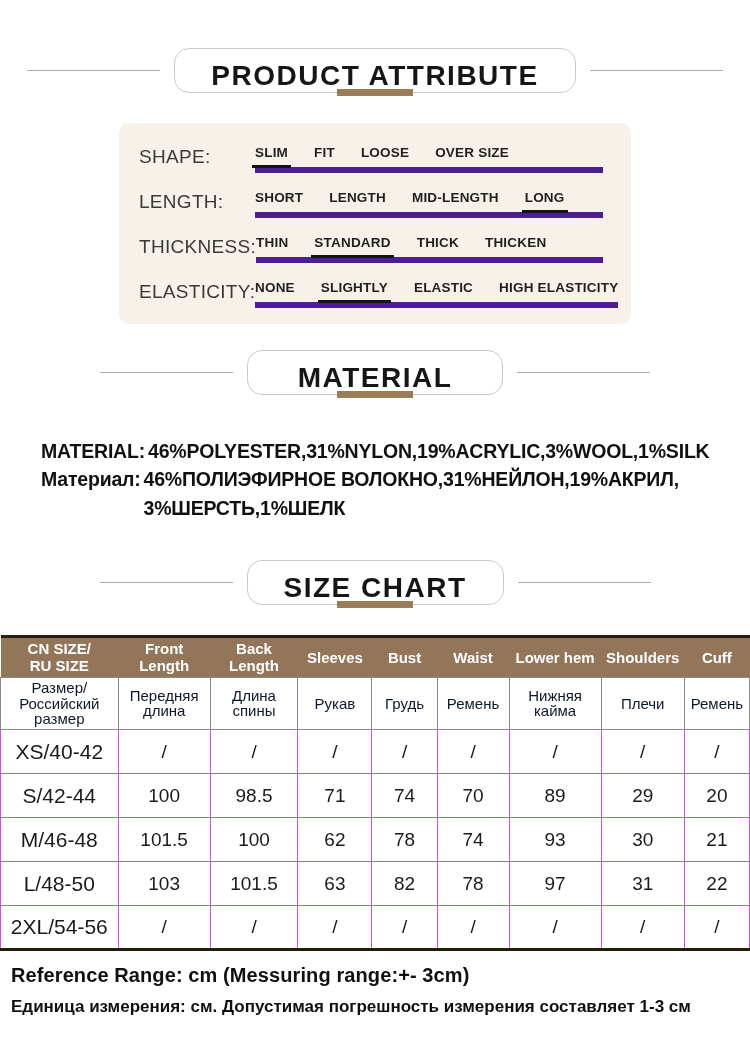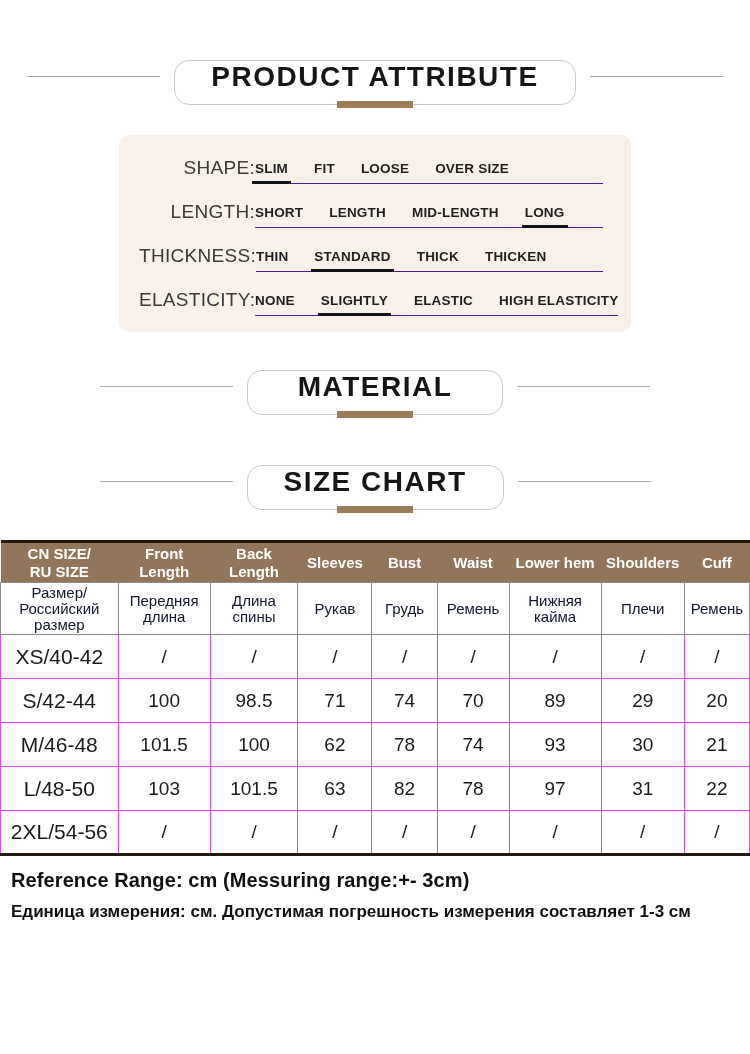--- a/index.html
+++ b/index.html
@@ -6,34 +6,34 @@
   html,body { background:#ffffff; }
   body { font-family:"Liberation Sans", sans-serif; color:#1a1a1a; }
   .page { position:relative; width:750px; height:1054px; margin:0 auto; background:#fff; overflow:hidden; }
 
   
   .section-header { display:flex; align-items:center; justify-content:center; }
   .sh-first { margin-top:48px; }
   .sh-material { margin-top:26px; }
   .sh-sizechart { margin-top:38px; }
   .header-line { width:133px; height:1px; background:#adadad; margin:0 14px; }
-  .header-box { position:relative; display:flex; align-items:flex-start; justify-content:center;
+  .header-box { position:relative; display:flex; align-items:flex-end; justify-content:center;
                 min-width:256px; height:45px; padding:0 36px; border:1px solid #c9c9c9;
-                border-radius:15px; font-size:28px; font-weight:600; letter-spacing:1.5px; color:#161616;margin-top:12px; }
+                border-radius:15px; font-size:28px; font-weight:600; letter-spacing:1.5px; color:#161616; }
   .accent-bar { position:absolute; left:50%; transform:translateX(-50%); bottom:-4px;
                 width:76px; height:7px; background:#9c7b57; }
 
   
   .attr-panel { width:512px; margin:30px auto 0; background:#f7f1e9; border-radius:10px;
                 padding:22px 24px 16px 20px; }
-  .attr-row { display:flex; align-items:flex-end; margin-bottom:17px;text-align:right; }
+  .attr-row { display:flex; align-items:flex-end; margin-bottom:17px; }
   .attr-row:last-child { margin-bottom:0; }
   .attr-label { min-width:116px; font-size:19px; color:#3a3a3a; padding-bottom:5px; letter-spacing:0.3px; }
   .attr-options { flex:1; display:flex; gap:26px; align-items:flex-end;
-                  border-bottom:1px solid #4c1d95; padding-bottom:7px; margin-right:4px; }
+                  border-bottom:6px solid #4c1d95; padding-bottom:7px; margin-right:4px; }
   .attr-option { position:relative; font-size:13.5px; font-weight:700; color:#1f1f1f;
                  letter-spacing:0.2px; white-space:nowrap; }
   .attr-option.selected::after { content:""; position:absolute; left:-3px; right:-3px;
                  bottom:-8px; height:3px; background:#141414; }
 
   
   .material-block { width:668px; margin:42px auto 0; font-weight:600; color:#111;
                     font-size:19.5px; line-height:1.45; letter-spacing:-0.2px; }
   .mat-row { display:flex; }
   .mat-label { white-space:nowrap; }
@@ -115,20 +115,33 @@
 
   <div class="section-header sh-material">
     <div class="header-line"></div>
     <div class="header-box">
       <span>MATERIAL</span>
       <div class="accent-bar"></div>
     </div>
     <div class="header-line"></div>
   </div>
 
+  <div class="material-block">
+    <div class="mat-row">
+      <span class="mat-label">MATERIAL:</span>
+      <span class="mat-value mat-value-en">46%POLYESTER,31%NYLON,19%ACRYLIC,3%WOOL,1%SILK</span>
+    </div>
+    <div class="mat-row">
+      <span class="mat-label">Материал:</span>
+      <span class="mat-value">
+        <span class="mat-line">46%ПОЛИЭФИРНОЕ ВОЛОКНО,31%НЕЙЛОН,19%АКРИЛ,</span>
+        <span class="mat-line">3%ШЕРСТЬ,1%ШЕЛК</span>
+      </span>
+    </div>
+  </div>
 
   <div class="section-header sh-sizechart">
     <div class="header-line"></div>
     <div class="header-box">
       <span>SIZE CHART</span>
       <div class="accent-bar"></div>
     </div>
     <div class="header-line"></div>
   </div>
 

